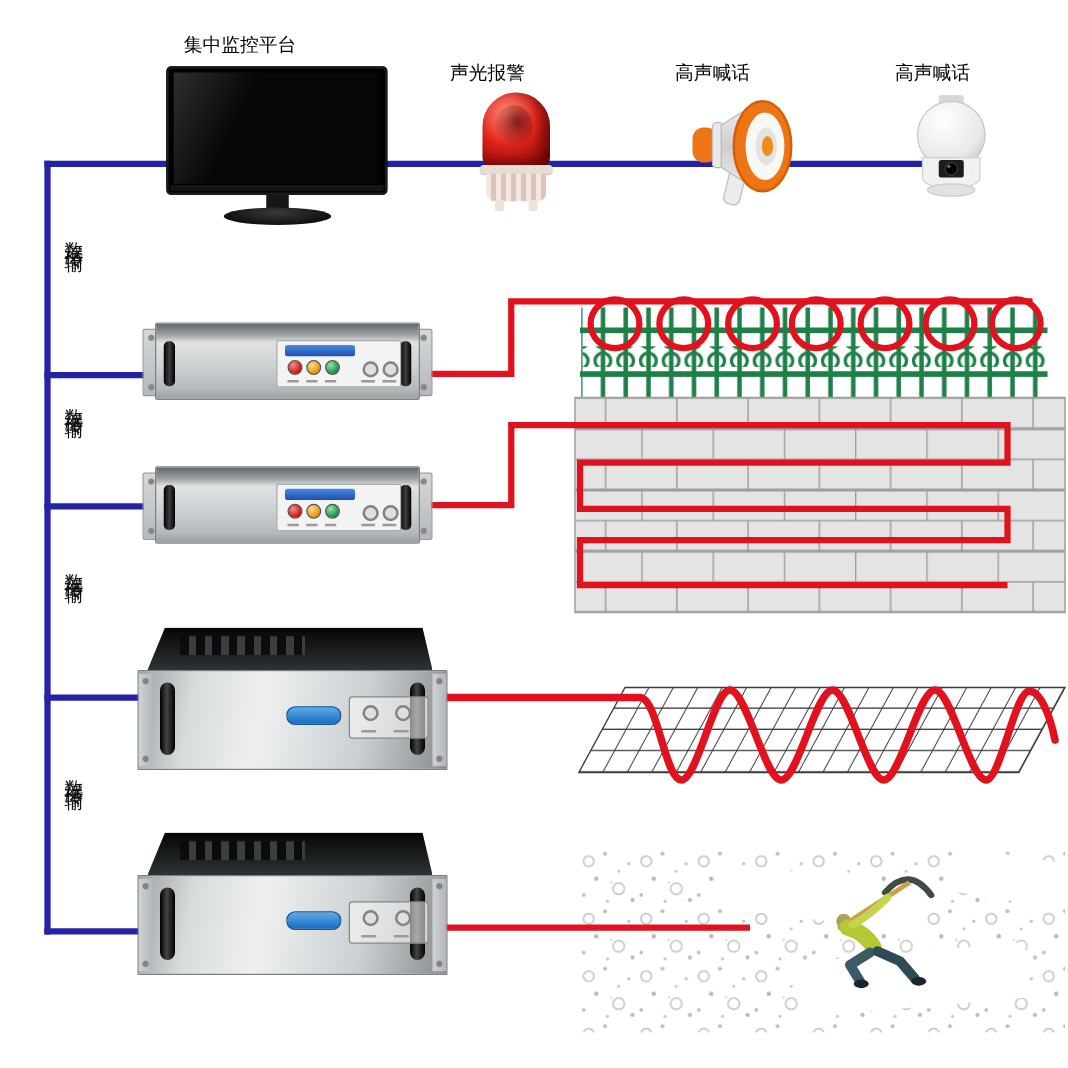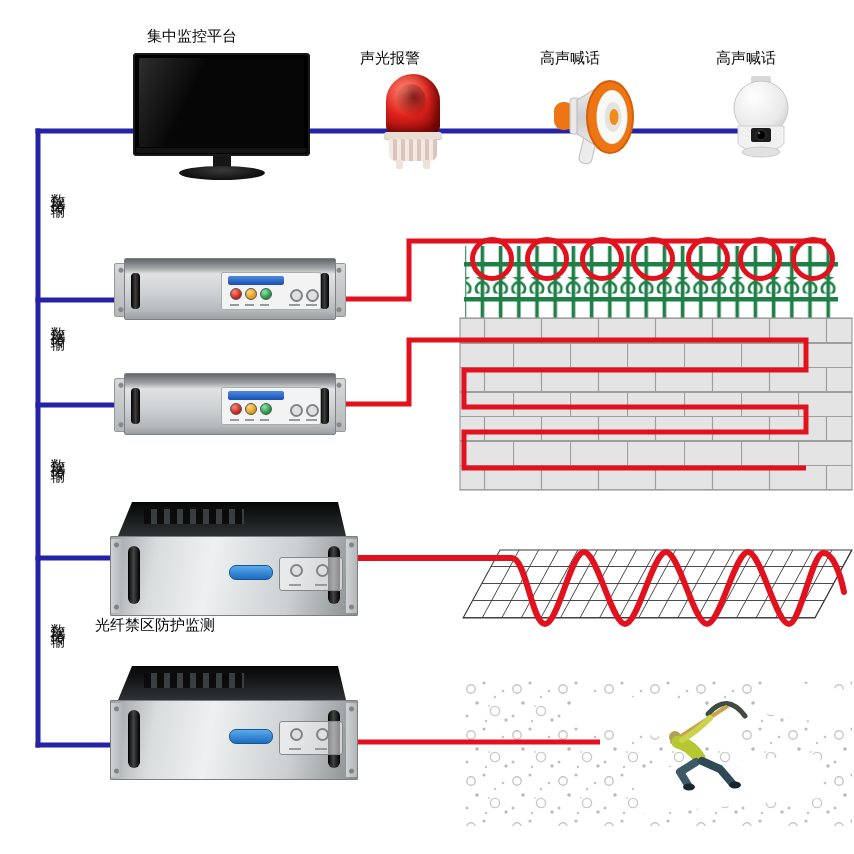--- a/index.html
+++ b/index.html
@@ -331,15 +331,14 @@
   <div class="lbl" style="left:147px;width:150px;top:27px;">集中监控平台</div>
   <div class="lbl" style="left:360px;width:90px;top:49px;">声光报警</div>
   <div class="lbl" style="left:540px;width:90px;top:49px;">高声喊话</div>
   <div class="lbl" style="left:716px;width:90px;top:49px;">高声喊话</div>
 
   <div class="vlbl" style="top:182px;">数据传输</div>
   <div class="vlbl" style="top:315px;">数据传输</div>
   <div class="vlbl" style="top:447px;">数据传输</div>
   <div class="vlbl" style="top:612px;">数据传输</div>
 
-  <div class="lbl" style="left:95px;width:280px;top:616px;">光纤禁区防护监测</div>
 
 </div>
 
 </body></html>

